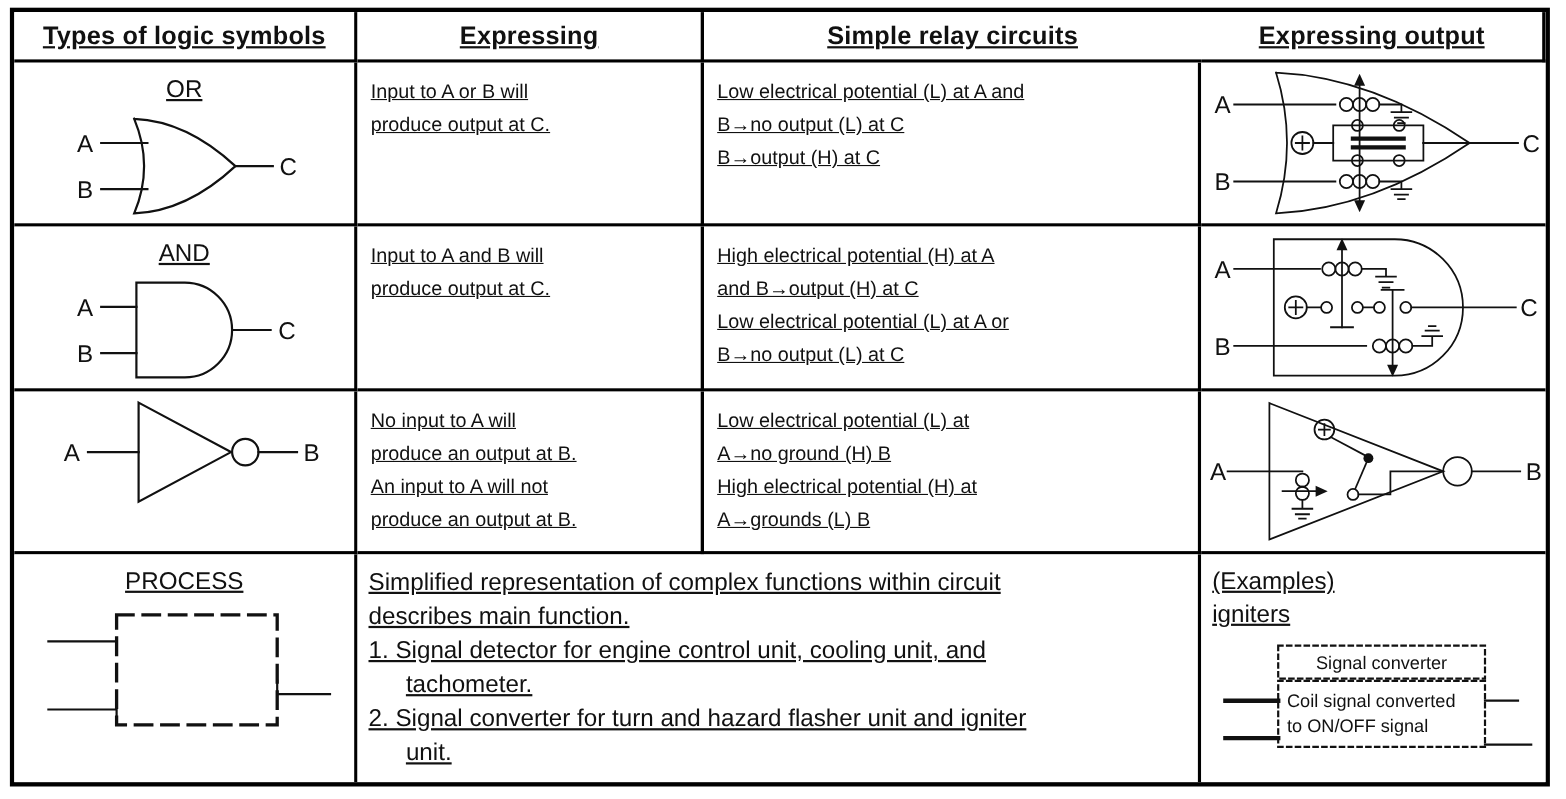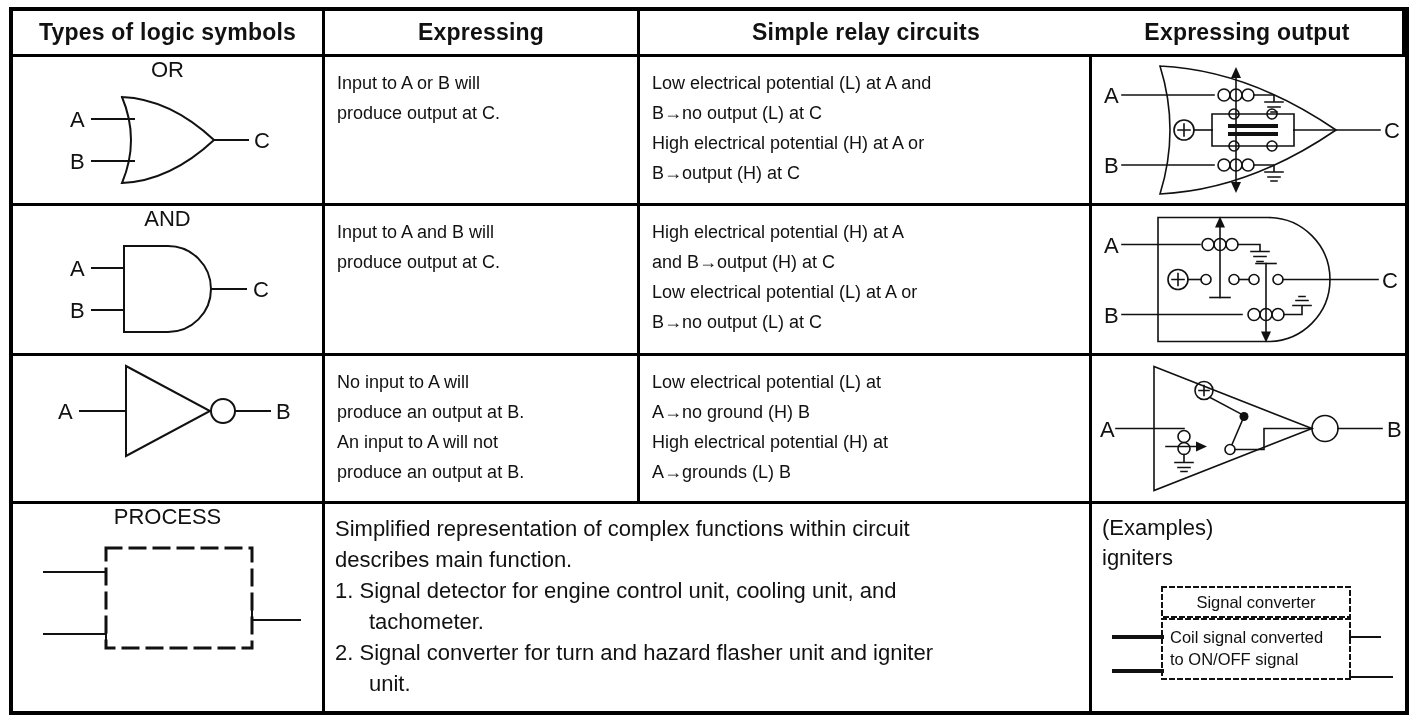--- a/index.html
+++ b/index.html
@@ -4,27 +4,27 @@
 <style>
   html,body{margin:0;padding:0;background:#fff;width:1424px;height:726px;overflow:hidden;}
   .page{position:relative;width:1424px;height:726px;background:#fff;font-family:"Liberation Sans",sans-serif;color:#111;}
   .tbl{
     position:absolute;left:9px;top:7px;width:1400px;height:708px;
     border:4px solid #000;box-sizing:border-box;
     display:grid;
     grid-template-columns:312px 315px 452px auto;
     grid-template-rows:46px 149px 150px 148px auto;
   }
-  .cell{border-right:3px solid #000;border-bottom:3px solid #000;position:relative;overflow:hidden;box-sizing:border-box;background:#fff;}
+  .cell{border-right:3px solid #000;border-bottom:3px solid #000;position:relative;overflow:hidden;box-sizing:border-box;background:#fff;text-decoration:underline;}
   .lastcol{border-right:none;}
   .lastrow{border-bottom:none;}
   .th{display:flex;align-items:center;justify-content:center;font-weight:bold;font-size:23px;letter-spacing:0.2px;}
   .txt{padding:11px 8px 0 12px;font-size:18px;line-height:30px;white-space:nowrap;}
   .symcell{text-align:center;}
-  .symlabel{font-size:22px;}
+  .symlabel{font-size:22px;margin-top:11px;}
   .dcell{display:flex;flex-direction:column;align-items:center;}
   .dwg{stroke:#111;stroke-width:2;fill:none;stroke-linecap:square;}
   .thin{stroke-width:1.6;}
   .thick{stroke-width:4;}
   .dash{stroke-dasharray:15 9;stroke-width:3;}
   .dotdash{stroke-dasharray:4 4;}
   .fillink{fill:#111;stroke:none;}
   svg text{font-family:"Liberation Sans",sans-serif;fill:#111;stroke:none;font-size:22px;}
   svg text.small{font-size:16.5px;}
   .mergecell{grid-column:2/4;}
@@ -63,21 +63,20 @@
         <text x="206" y="65">C</text>
       </svg>
     </div>
     <div class="cell txt">
       <div>Input to A or B will</div>
       <div>produce output at C.</div>
     </div>
     <div class="cell txt">
       <div>Low electrical potential (L) at A and</div>
       <div>B→no output (L) at C</div>
-      <div>High electrical potential (H) at A or</div>
       <div>B→output (H) at C</div>
     </div>
     <div class="cell lastcol dcell">
       <svg width="306" height="146" viewBox="0 0 306 142" style="margin-top:2px">
         <path class="dwg thin" d="M64,6 Q152,10 240,70 Q152,130 64,134 Q84,70 64,6"></path>
         <line class="dwg thin" x1="26" y1="35" x2="118" y2="35"></line>
         <circle class="dwg thin" cx="128" cy="35" r="6"></circle>
           <circle class="dwg thin" cx="140" cy="35" r="6"></circle>
           <circle class="dwg thin" cx="152" cy="35" r="6"></circle>
         <line class="dwg thin" x1="140" y1="14" x2="140" y2="126"></line>

